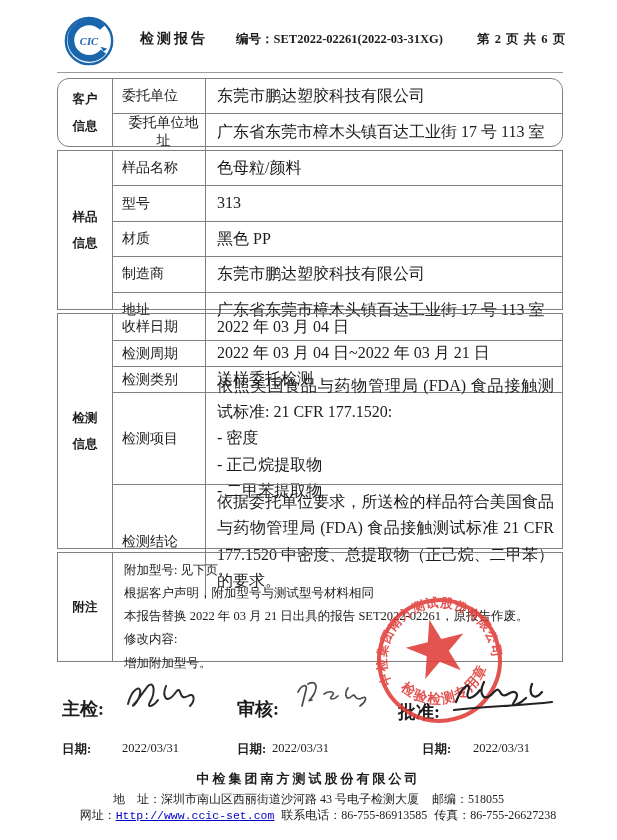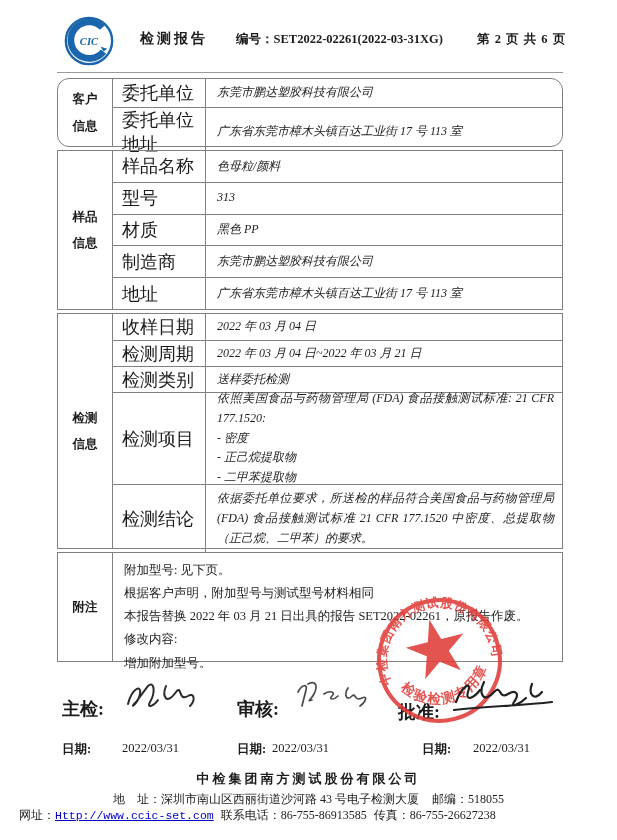--- a/index.html
+++ b/index.html
@@ -20,43 +20,43 @@
   .sect { position:absolute; left:57px; width:506px; border:1px solid #808080; display:flex; }
   .sect-label {
     width:55px; border-right:1px solid #808080; display:flex; align-items:center; justify-content:center;
     font-size:12.5px; font-weight:bold; white-space:pre-line; text-align:center; line-height:2.1;
   }
   .sect-rows { flex:1; display:flex; flex-direction:column; }
   .row { display:flex; border-top:1px solid #808080; }
   .row:first-child { border-top:none; }
   .cell-field {
     width:93px; border-right:1px solid #808080; padding:0 0 0 9px;
-    display:flex; align-items:center; font-size:18px;
+    display:flex; align-items:center; font-size:14px;text-align:center;
   }
   .cell-value {
     flex:1; padding:4px 8px 4px 11px; display:flex; align-items:center;
-    font-size:12px; line-height:1.65; white-space:pre-line; text-align:justify;font-style:italic;
+    font-size:16px; line-height:1.65; white-space:pre-line; text-align:justify;
   }
   .notes-body { flex:1; padding:6px 10px 6px 11px; font-size:12.5px; }
   .notes-body .note-line { line-height:1.85; }
 
   
   .sig-label { position:absolute; font-size:18px; font-weight:bold; }
   .sig-svg { position:absolute; }
   .date-label { position:absolute; font-size:12.5px; font-weight:bold; }
   .date-value { position:absolute; font-size:12.5px; }
 
   
   .stamp { position:absolute; left:357px; top:578px; width:165px; height:165px; opacity:0.88; pointer-events:none; }
 
   
   .ftr-company { position:absolute; left:0; top:770px; width:100%; text-align:center;
     font-size:13px; font-weight:bold; letter-spacing:3px; }
   .ftr-line1 { position:absolute; left:0; top:791px; width:100%; text-align:center; font-size:12px; }
-  .ftr-line2 { position:absolute; left:0; top:807px; width:100%; font-size:12px;padding-left:19px; }
+  .ftr-line2 { position:absolute; left:0; top:807px; width:100%; text-align:center; font-size:12px;padding-left:19px; }
   .ftr-url { font-family:"Liberation Mono","DejaVu Sans Mono",monospace; color:#0000c8;
     text-decoration:underline; font-size:11.5px; }
 </style>
 </head>
 <body>
 
 <div class="page">
 
   <svg class="hdr-logo" viewBox="0 0 60 56">
     <circle cx="30" cy="28" r="24" fill="none" stroke="#1a66ad" stroke-width="2.5"></circle>

